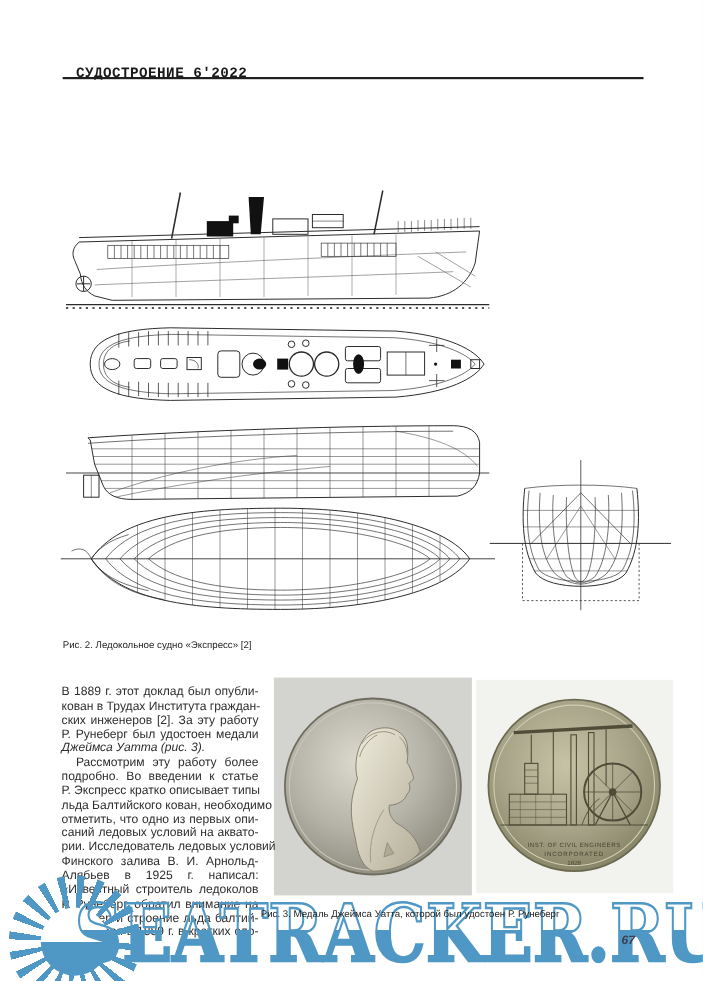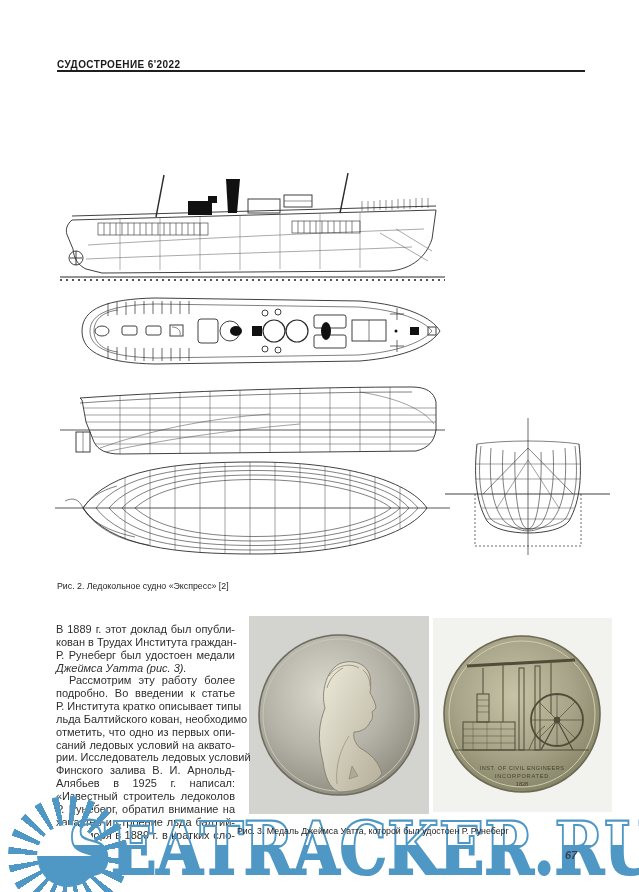--- a/index.html
+++ b/index.html
@@ -1,21 +1,21 @@
 <!DOCTYPE html>
 <html><head>
 <meta charset="utf-8">
 <style>
   html,body{margin:0;padding:0;background:#e9e9e9;}
   #page{position:relative;width:639px;height:892px;background:#ffffff;overflow:hidden;
         font-family:"Liberation Sans",sans-serif;color:#2e2e2e;}
 
   
-  .hdr-journal{position:absolute;left:57px;top:59px;font-size:10px;font-weight:bold;
-        letter-spacing:.4px;color:#1a1a1a;}
+  .hdr-journal{position:absolute;left:69px;top:59px;font-size:13px;font-weight:bold;
+        letter-spacing:.4px;color:#1a1a1a;font-family:Liberation Mono, monospace;}
   .hdr-title{position:absolute;right:54px;top:51px;font-size:13.5px;font-weight:bold;
         letter-spacing:.2px;color:#bcd8ee;-webkit-text-stroke:.8px #1c2947;
         text-shadow:1.8px 1.8px 0 #93a0b4;}
   .hdr-rule{position:absolute;left:57px;top:70px;width:528px;height:2px;background:#1f1f1f;}
 
   
   .fig2{position:absolute;left:55px;top:170px;width:555px;height:400px;}
   .fig2 svg{position:absolute;}
   .draw{stroke:#2b2b2b;fill:none;}
   .fig2-caption{position:absolute;left:57px;top:581px;font-size:8.8px;color:#1d1d1d;}
@@ -298,25 +298,26 @@
         <path d="M30,76 L30,128 L136,128 L136,76" stroke-dasharray="2,2" stroke-width="0.7"></path>
       </g>
     </svg>
   </div>
 
   <div class="fig2-caption">Рис. 2. Ледокольное судно «Экспресс» [2]</div>
 
   <div class="bodycol" id="article-col">
       <div class="line">В 1889 г. этот доклад был опубли-</div>
       <div class="line">кован в Трудах Института граждан-</div>
+      <div class="line">ских инженеров [2]. За эту работу</div>
       <div class="line">Р. Рунеберг был удостоен медали</div>
       <div class="line no-just">Джеймса Уатта (рис. 3).</div>
       <div class="line indent">Рассмотрим эту работу более</div>
       <div class="line">подробно. Во введении к статье</div>
-      <div class="line">Р. Института кратко описывает типы</div>
+      <div class="line">Р. Экспресс кратко описывает типы</div>
       <div class="line">льда Балтийского кован, необходимо</div>
       <div class="line">отметить, что одно из первых опи-</div>
       <div class="line">саний ледовых условий на аквато-</div>
       <div class="line">рии. Исследователь ледовых условий</div>
       <div class="line">Финского залива В. И. Арнольд-</div>
       <div class="line">Алябьев в 1925 г. написал:</div>
       <div class="line">«Известный строитель ледоколов</div>
       <div class="line">Р. Рунеберг, обратил внимание на</div>
       <div class="line">характер и строение льда балтий-</div>
       <div class="line">ского моря в 1889 г. в кратких сло-</div>

